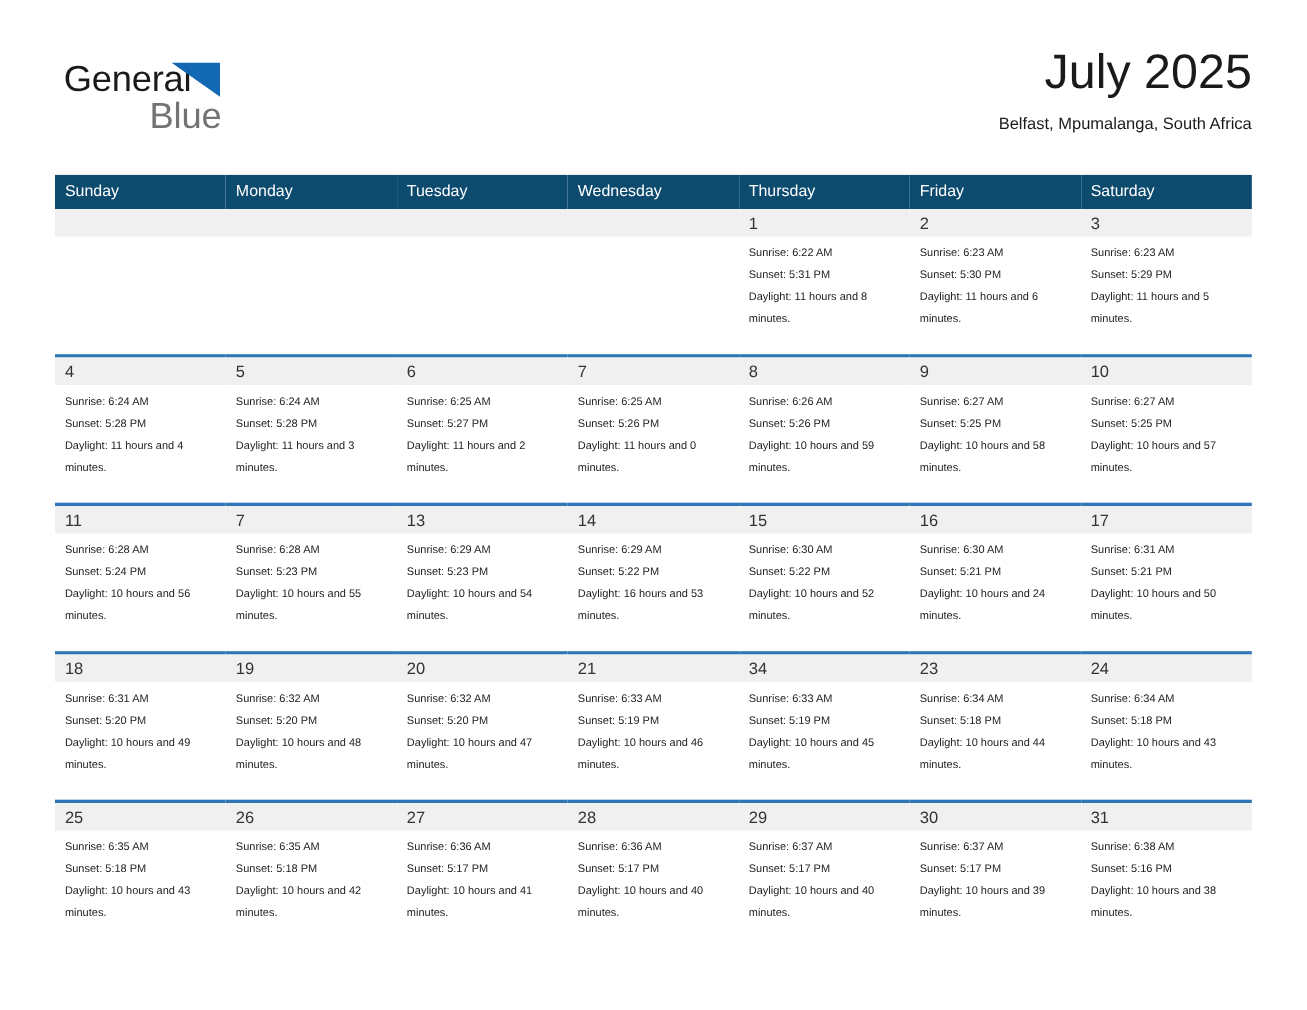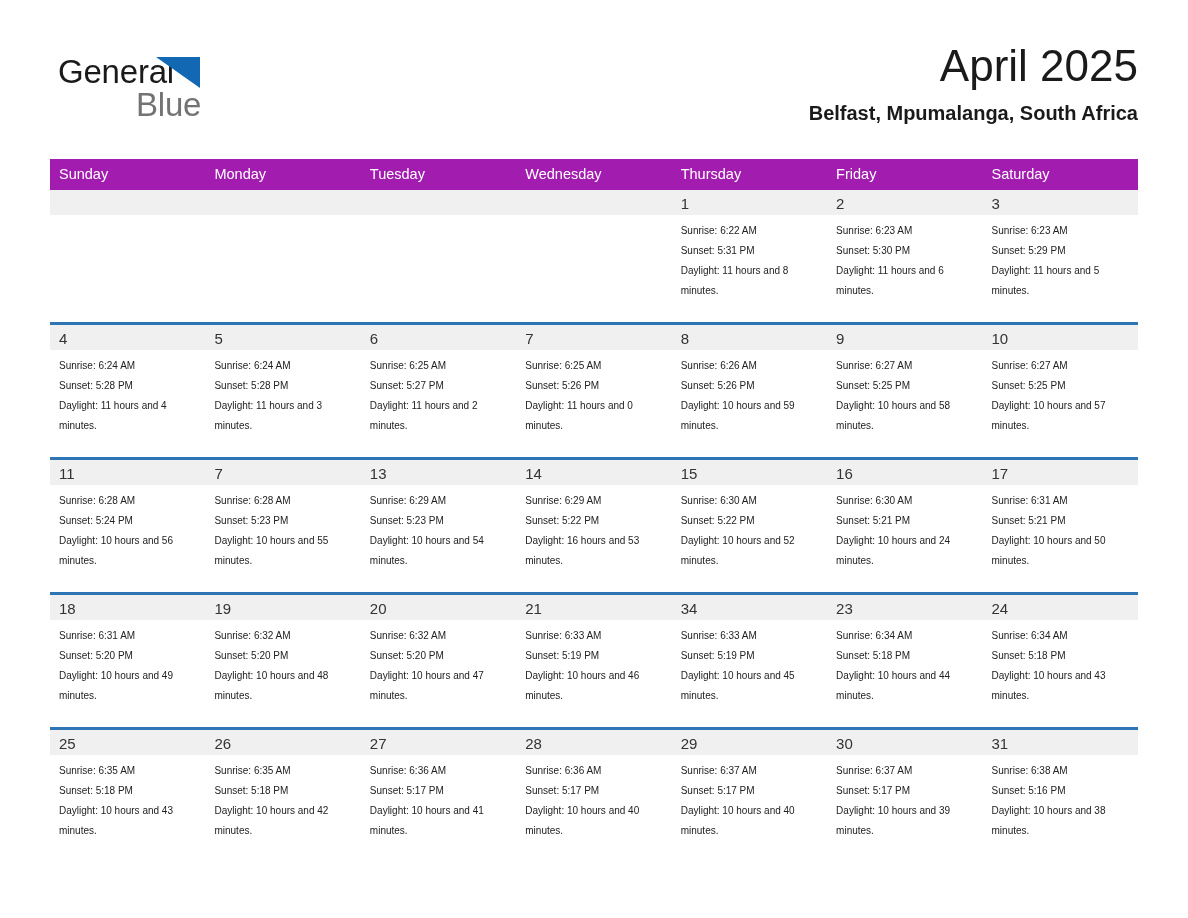--- a/index.html
+++ b/index.html
@@ -74,40 +74,40 @@
   }
   .month-title {
     font-size: 44px;
     line-height: 52px;
     color: #1a1a1a;
     font-weight: normal;
     margin: 0;
     letter-spacing: 0px;
   }
   .location-title {
-    font-size: 20px;
+    font-size: 15px;
     line-height: 30px;
     color: #1a1a1a;
     margin: 0;
     margin-top: 6px;
-    font-weight: bold;
+    font-weight: normal;
   }
 
   
   .calendar {
     position: absolute;
     left: 50px;
     top: 159px;
     width: 1088px;
     border-collapse: collapse;
     table-layout: fixed;
   }
 
   .calendar th {
-    background: #a21caf;
+    background: #0c4a6e;
     color: #ffffff;
     font-size: 14.5px;
     font-weight: normal;
     text-align: left;
     padding: 7px 0 8px 9px;
     height: 16px;
     vertical-align: middle;
     border: none;
   }
 
@@ -160,21 +160,21 @@
 
   <div class="header">
 
     <div class="logo">
       <span class="logo-general">General</span>
       <span class="logo-tri"></span>
       <span class="logo-blue">Blue</span>
     </div>
 
     <div class="title-block">
-      <h1 class="month-title">April 2025</h1>
+      <h1 class="month-title">July 2025</h1>
       <h2 class="location-title">Belfast, Mpumalanga, South Africa</h2>
     </div>
 
   </div>
 
   <table class="calendar">
     <thead>
       <tr>
         <th>Sunday</th>
         <th>Monday</th>

